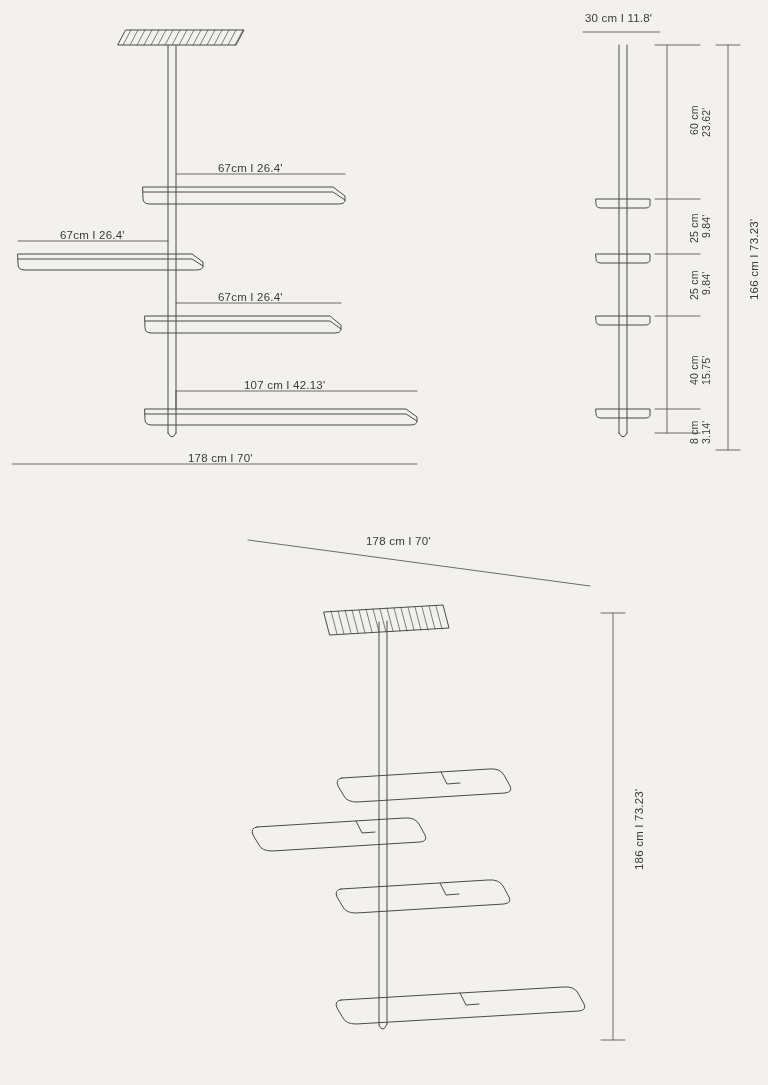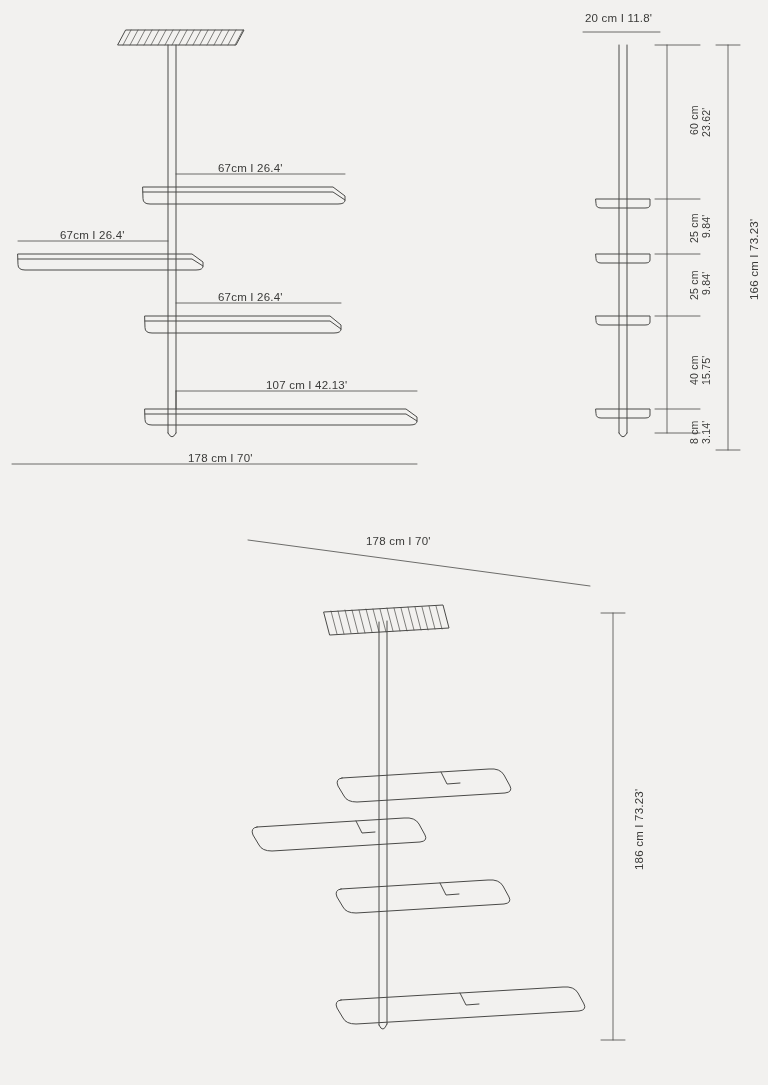--- a/index.html
+++ b/index.html
@@ -215,25 +215,25 @@
 
     </g>
   </svg>
 
   <div class="lbl" style="left:218px; top:162px;">67cm I 26.4'</div>
 
   <div class="lbl" style="left:60px; top:229px;">67cm I 26.4'</div>
 
   <div class="lbl" style="left:218px; top:291px;">67cm I 26.4'</div>
 
-  <div class="lbl" style="left:266px; top:379px;text-align:center;">107 cm I 42.13'</div>
+  <div class="lbl" style="left:244px; top:379px;text-align:center;">107 cm I 42.13'</div>
 
   <div class="lbl" style="left:188px; top:452px;">178 cm I 70'</div>
 
-  <div class="lbl" style="left:585px; top:12px;">20 cm I 11.8'</div>
+  <div class="lbl" style="left:585px; top:12px;">30 cm I 11.8'</div>
 
   <div class="lbl vert small" style="left:688px; top:135px;">60 cm</div>
   <div class="lbl vert small" style="left:700px; top:137px;">23.62'</div>
 
   <div class="lbl vert small" style="left:688px; top:243px;">25 cm</div>
   <div class="lbl vert small" style="left:700px; top:238px;">9.84'</div>
 
   <div class="lbl vert small" style="left:688px; top:300px;">25 cm</div>
   <div class="lbl vert small" style="left:700px; top:295px;">9.84'</div>
 

